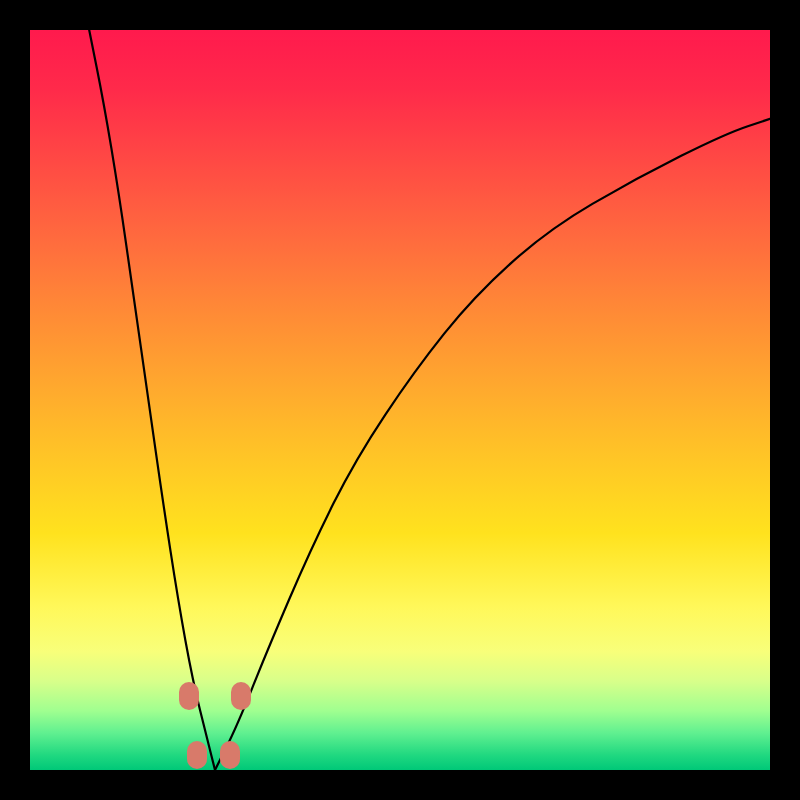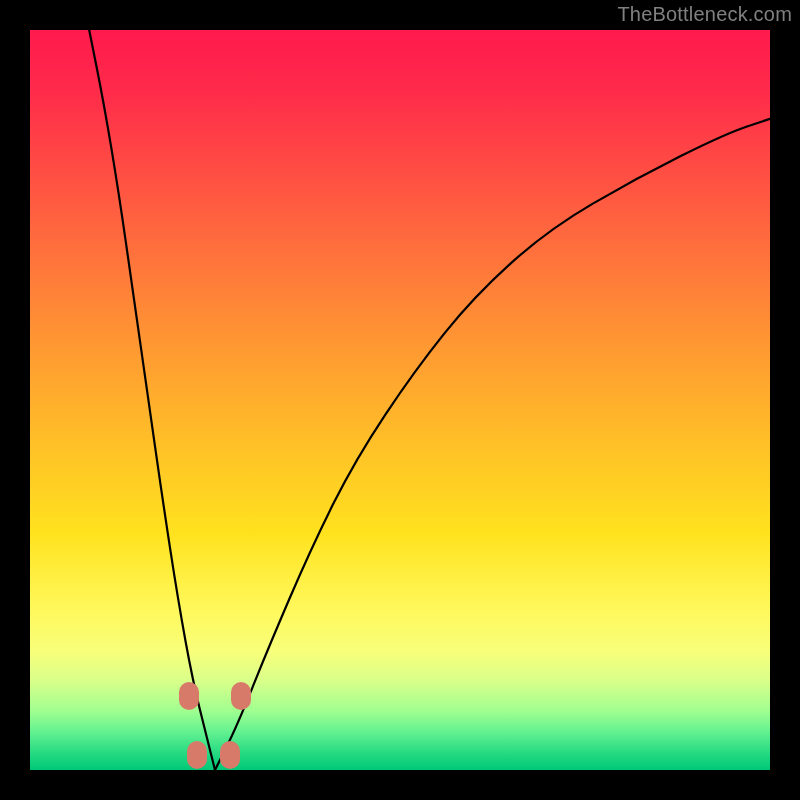--- a/index.html
+++ b/index.html
@@ -54,21 +54,20 @@
     height: 28px;
     border-radius: 10px;
     background: #d87a6a;
     transform: translate(-50%, -50%);
   }
 </style>
 </head>
 <body>
 
 <div class="frame">
-  <div class="watermark">TheBottleneck.com</div>
   <div class="plot-area">
     <svg class="curve-layer" viewBox="0 0 740 740" preserveAspectRatio="none">
       <path id="curve-left" fill="none" stroke="#000000" stroke-width="2.2" stroke-linecap="round" d="M 59.2 0 Q 59.2 0 66.6 37 Q 74 74 81.4 118.39999999999998 Q 88.8 162.79999999999995 96.2 214.59999999999997 Q 103.60000000000001 266.4 111 318.2 Q 118.4 370 125.8 421.8 Q 133.2 473.6 140.6 521.7 Q 148 569.8 155.4 610.5 Q 162.8 651.2 170.2 680.8 Q 177.6 710.4 181.3 725.2 T 185 740"></path>
       <path id="curve-right" fill="none" stroke="#000000" stroke-width="2.2" stroke-linecap="round" d="M 185 740 Q 185 740 196.10000000000002 717.8 Q 207.20000000000002 695.6 222 658.6 Q 236.8 621.6 259 569.8 Q 281.2 518 303.4 473.6 Q 325.6 429.2 355.20000000000005 384.79999999999995 Q 384.8 340.4 414.4 303.4 Q 444 266.4 481 233.10000000000002 Q 518 199.80000000000007 562.4 173.90000000000003 Q 606.8 148 651.1999999999999 125.80000000000001 Q 695.5999999999999 103.60000000000002 717.8 96.19999999999999 T 740 88.79999999999995"></path>
     </svg>
     <div id="markers-container">
         <div class="marker" style="left: 159.1px; top: 666px; background: rgb(216, 122, 106);"></div>
         <div class="marker" style="left: 166.5px; top: 725.2px; background: rgb(216, 122, 106);"></div>
         <div class="marker" style="left: 199.8px; top: 725.2px; background: rgb(216, 122, 106);"></div>
         <div class="marker" style="left: 210.9px; top: 666px; background: rgb(216, 122, 106);"></div>

